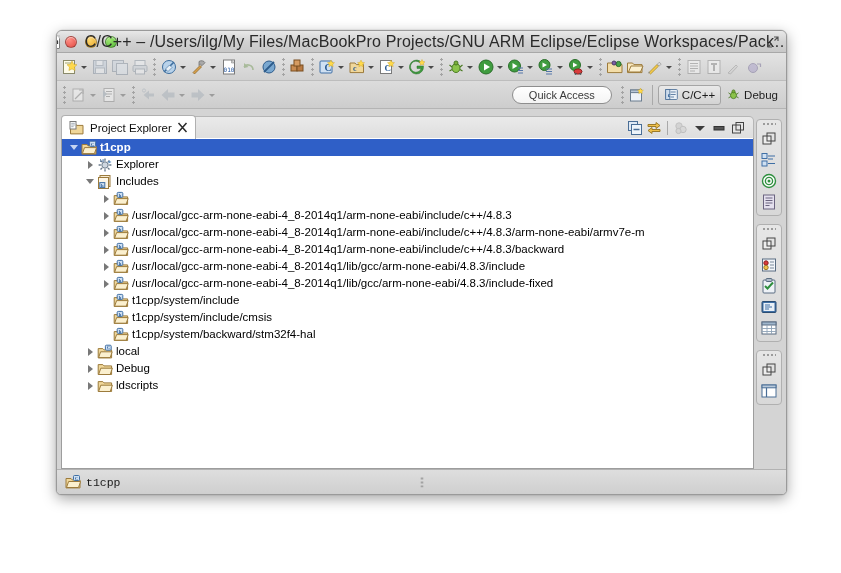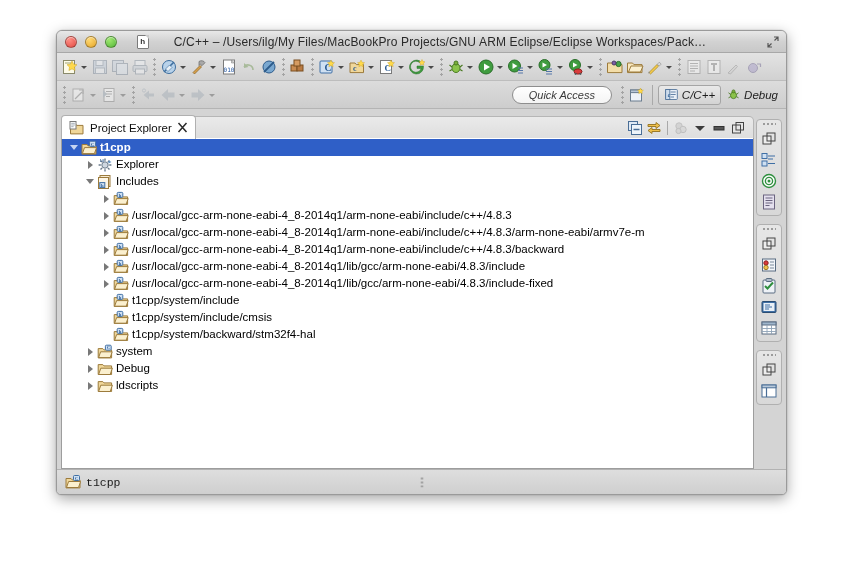--- a/index.html
+++ b/index.html
@@ -47,21 +47,21 @@
   .tl-min    { background: radial-gradient(circle at 35% 30%, #ffd86f, #e5a62a); }
   .tl-zoom   { background: radial-gradient(circle at 35% 30%, #9ee86e, #55b73a); }
 
   #title-center {
     position: absolute; left: 0; right: 0;
     display: flex; align-items: center; justify-content: center;
     gap: 5px;
     pointer-events: none;
   }
   #title-text {
-    font-size: 12px; color: #2a2a2a;
+    font-size: 16px; color: #2a2a2a;
     letter-spacing: 0.15px;
     white-space: nowrap;
     margin-left: 20px;
   }
   .doc-icon {
     width: 12px; height: 14px; background: #ffffff;
     border: 1px solid #7b7b7b; border-radius: 1px;
     position: relative; font-size: 8px; line-height: 12px;
     text-align: center; color: #333; font-weight: bold;
   }
@@ -82,21 +82,20 @@
     border-bottom: 1px solid #bdbdbd;
     display: flex; align-items: center; padding: 0 3px;
     overflow: hidden;
   }
   #toolbar-second {
     height: 28px; flex: none;
     background: linear-gradient(to bottom, #dcdcdc, #cdcdcd);
     border-bottom: 1px solid #b4b4b4;
     display: flex; align-items: center; padding: 0 3px;
     overflow: hidden;
-    font-style: italic;
   }
   .tb-item {
     display: flex; align-items: center;
     height: 24px; padding: 0 1px; gap: 1px;
   }
   .ic { width: 18px; height: 18px; display:block; }
   .arrow-dn {
     width: 9px; height: 18px; position: relative;
   }
   .arrow-dn:after {
@@ -731,21 +730,21 @@
             </div>
             <div class="row">
               <div style="width: 22px; flex: 0 0 auto;"></div>
               <div class="twisty closed"></div>
               <span class="ticon"><svg viewBox="0 0 16 16" width="16" height="16">
                   <path d="M1.2 4.6 h4.6 l1.2 1.3 H14.6 v8H1.2z" fill="#f0d79a" stroke="#9c7b3c"></path>
                   <path d="M1.6 13.6 L3.6 7.8 H15.2 L13.2 13.6z" fill="#fbf0cf" stroke="#9c7b3c"></path>
                   <rect x="8.4" y="1.2" width="5.8" height="5" rx="1" fill="#cfe0f2" stroke="#3f6fa5"></rect>
                   <text x="11.3" y="5.4" font-size="4.6" text-anchor="middle" fill="#2a5b93" font-family="serif" font-weight="bold">C</text>
                 </svg></span>
-              <span class="label">system</span>
+              <span class="label">local</span>
             </div>
             <div class="row">
               <div style="width: 22px; flex: 0 0 auto;"></div>
               <div class="twisty closed"></div>
               <span class="ticon"><svg viewBox="0 0 16 16" width="16" height="16">
                   <path d="M1.2 3.6 h4.6 l1.2 1.3 H14.6 v8.6 H1.2z" fill="#f0d79a" stroke="#9c7b3c"></path>
                   <path d="M1.6 13.5 L3.8 7.2 H15.4 L13.2 13.5z" fill="#fbf0cf" stroke="#9c7b3c"></path>
                 </svg></span>
               <span class="label">Debug</span>
             </div>

